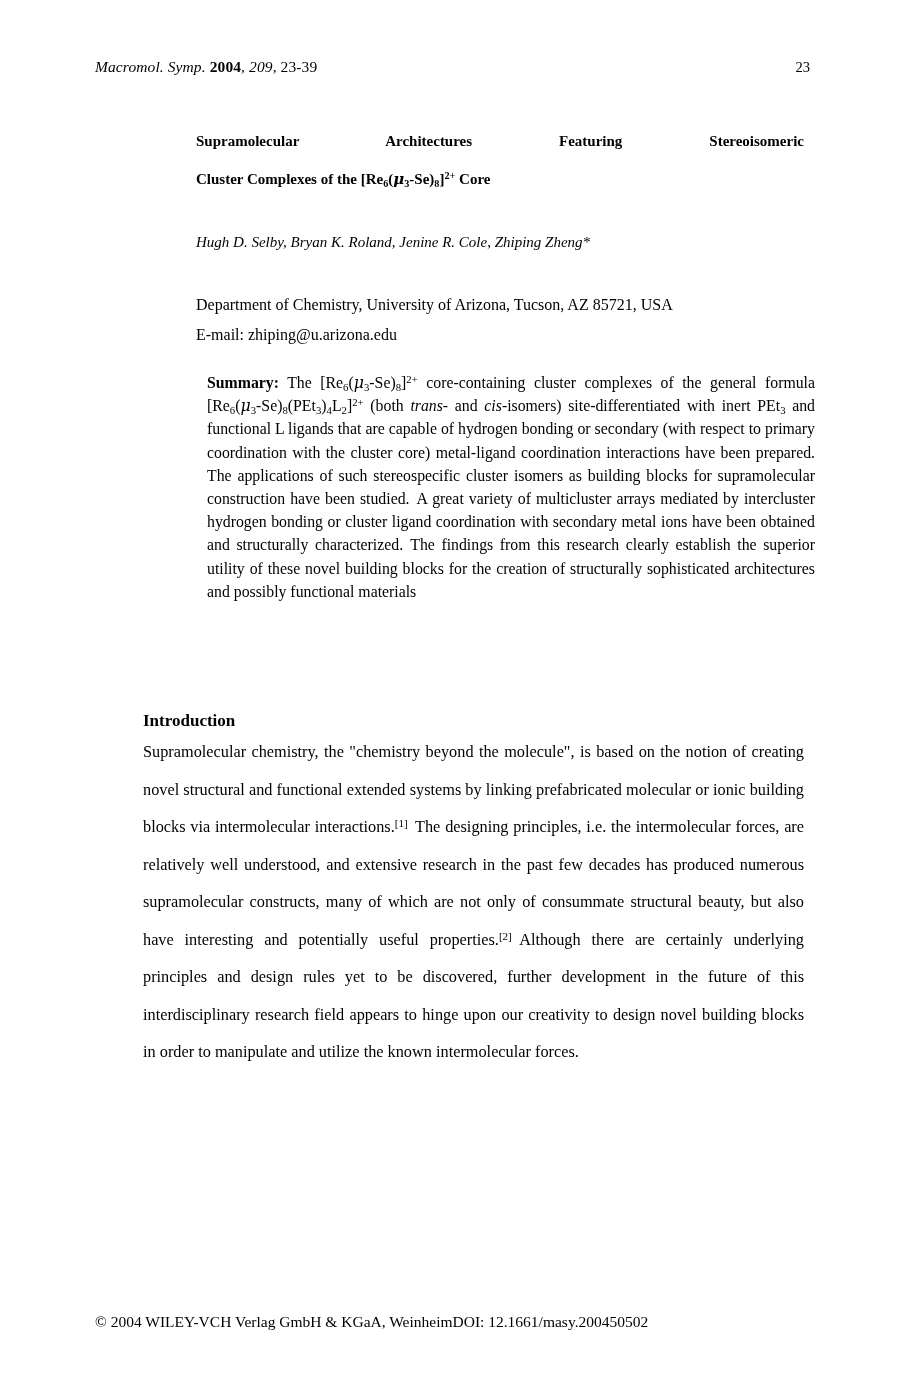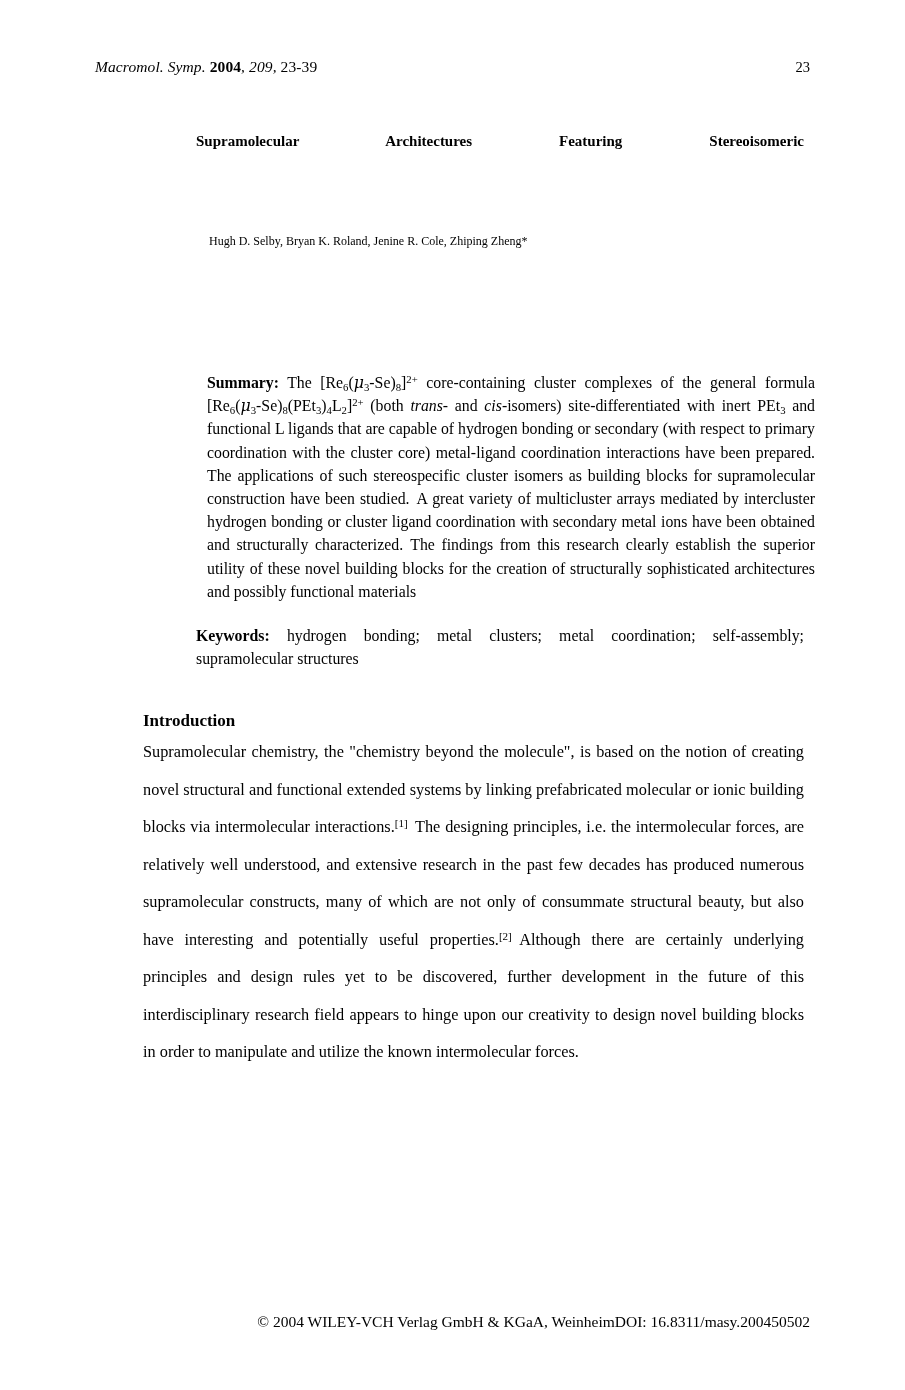--- a/index.html
+++ b/index.html
@@ -72,24 +72,25 @@
     text-align: justify;
     text-align-last: justify;
   }
   .title-line-2 {
     text-align-last: left;
   }
 
   
   .authors {
     position: absolute;
-    left: 209px;
+    left: 196px;
     top: 234px;
     width: 610px;
-    font-size: 12px;
+    font-style: italic;
+    font-size: 15px;
   }
 
   
   .affiliation {
     position: absolute;
     left: 196px;
     top: 290px;
     width: 610px;
     font-size: 16px;
     line-height: 30px;
@@ -144,21 +145,21 @@
     text-align: justify;
   }
 
   
   .footer {
     position: absolute;
     left: 95px;
     top: 1313px;
     width: 715px;
     display: flex;
-    justify-content: flex-end;
+    justify-content: flex-start;
     align-items: baseline;
     font-size: 15.5px;
   }
   .footer .doi {
     white-space: nowrap;
   }
 
   
   sub {
     font-size: 0.68em;
@@ -192,31 +193,35 @@
 
 <div class="page">
 
   <div class="running-header">
     <div class="journal-ref"><span>Macromol. Symp.</span> <span class="year">2004</span><span>,</span> <span class="vol">209</span><span>,</span> <span class="pages">23-39</span></div>
     <div class="folio">23</div>
   </div>
 
   <h1 class="title-block">
     <span class="title-line title-line-1">Supramolecular Architectures Featuring Stereoisomeric</span>
+    <span class="title-line title-line-2"><span>Cluster Complexes of the [Re</span><sub>6</sub><span>(</span><span class="mu">μ</span><sub>3</sub><span>-Se)</span><sub>8</sub><span>]</span><sup>2+</sup><span> Core</span></span>
   </h1>
 
   <div class="authors">Hugh D. Selby, Bryan K. Roland, Jenine R. Cole, Zhiping Zheng*</div>
 
+  <div class="affiliation">
+    <div>Department of Chemistry, University of Arizona, Tucson, AZ 85721, USA</div>
+    <div>E-mail: zhiping@u.arizona.edu</div>
+  </div>
 
   <div class="abstract-block"><span class="lead">Summary:</span><span> The [Re</span><sub>6</sub><span>(</span><span class="mu">μ</span><sub>3</sub><span>-Se)</span><sub>8</sub><span>]</span><sup>2+</sup><span> core-containing cluster complexes of the general formula [Re</span><sub>6</sub><span>(</span><span class="mu">μ</span><sub>3</sub><span>-Se)</span><sub>8</sub><span>(PEt</span><sub>3</sub><span>)</span><sub>4</sub><span>L</span><sub>2</sub><span>]</span><sup>2+</sup><span> (both </span><span class="ital">trans</span><span>- and </span><span class="ital">cis</span><span>-isomers) site-differentiated with inert PEt</span><sub>3</sub><span> and functional L ligands that are capable of hydrogen bonding or secondary (with respect to primary coordination with the cluster core) metal-ligand coordination interactions have been prepared. The applications of such stereospecific cluster isomers as building blocks for supramolecular construction have been studied.</span><span class="gap"></span><span>A great variety of multicluster arrays mediated by intercluster hydrogen bonding or cluster ligand coordination with secondary metal ions have been obtained and structurally characterized.</span><span class="gap"></span><span>The findings from this research clearly establish the superior utility of these novel building blocks for the creation of structurally sophisticated architectures and possibly functional materials</span></div>
 
-  <div class="keywords-block"><span class="lead">Keywords:</span><span> hydrogen bonding; metal clusters; metal coordination; self-assembly; supramolecular structures</span></div>
 
   <h2 class="section-heading">Introduction</h2>
 
   <div class="body-text"><span>Supramolecular chemistry, the "chemistry beyond the molecule", is based on the notion of creating novel structural and functional extended systems by linking prefabricated molecular or ionic building blocks via intermolecular interactions.</span><span class="cite">[1]</span><span class="gap"></span><span>The designing principles, i.e. the intermolecular forces, are relatively well understood, and extensive research in the past few decades has produced numerous supramolecular constructs, many of which are not only of consummate structural beauty, but also have interesting and potentially useful properties.</span><span class="cite">[2]</span><span class="gap"></span><span>Although there are certainly underlying principles and design rules yet to be discovered, further development in the future of this interdisciplinary research field appears to hinge upon our creativity to design novel building blocks in order to manipulate and utilize the known intermolecular forces.</span></div>
 
   <div class="footer">
     <div>© 2004 WILEY-VCH Verlag GmbH &amp; KGaA, Weinheim</div>
-    <div class="doi">DOI: 16.8311/masy.200450502</div>
+    <div class="doi">DOI: 12.1661/masy.200450502</div>
   </div>
 
 </div>
 
 </body></html>

